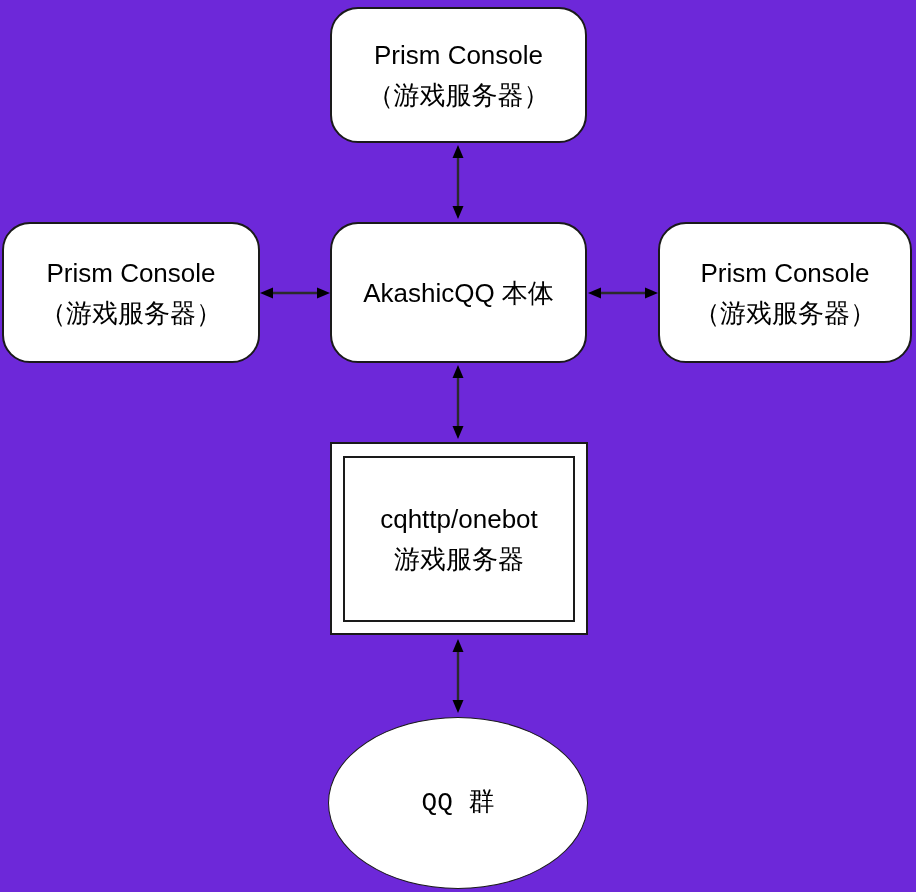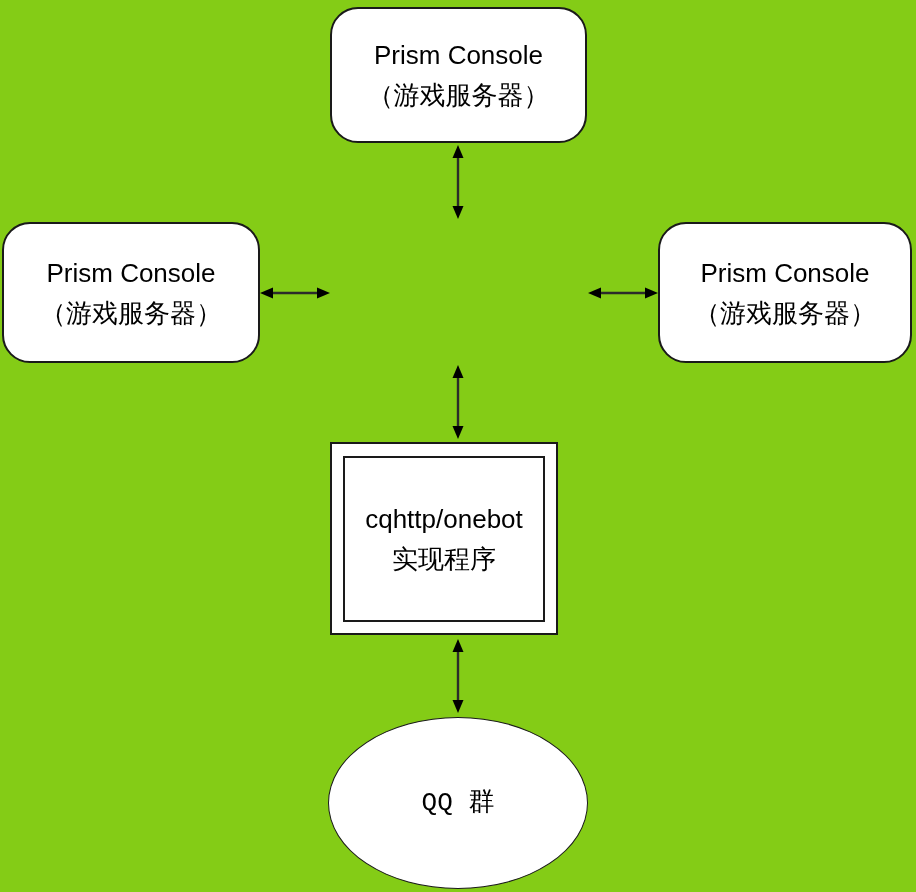--- a/index.html
+++ b/index.html
@@ -4,21 +4,21 @@
 <style>
   html, body {
     margin: 0;
     padding: 0;
     background: #ffffff;
   }
   .canvas {
     position: relative;
     width: 916px;
     height: 892px;
-    background: #84cc16;
+    background: #6d28d9;
     font-family: "Liberation Sans", sans-serif;
     color: #000000;
     overflow: hidden;
   }
   .node {
     position: absolute;
     box-sizing: border-box;
     border: 2px solid #1a1a1a;
     background: #ffffff;
     display: flex;
@@ -30,21 +30,21 @@
     line-height: 40px;
   }
   .rounded { border-radius: 28px; }
   .ellipse { border-radius: 50%; border-width: 1.6px; }
 
   
   .node-top     { left: 330px; top: 7px;   width: 257px; height: 136px; }
   .node-left    { left: 2px;   top: 222px; width: 258px; height: 141px; }
   .node-center  { left: 330px; top: 222px; width: 257px; height: 141px; }
   .node-right   { left: 658px; top: 222px; width: 254px; height: 141px; }
-  .node-monitor { left: 330px; top: 442px; width: 228px; height: 193px; border-radius: 0; }
+  .node-monitor { left: 330px; top: 442px; width: 258px; height: 193px; border-radius: 0; }
   .node-qq      { left: 328px; top: 717px; width: 260px; height: 172px; font-family: Liberation Mono, monospace; }
 
   
   .monitor-inner {
     position: absolute;
     left: 11px; top: 12px; right: 11px; bottom: 11px;
     border: 2px solid #1a1a1a;
     display: flex;
     flex-direction: column;
     align-items: center;
@@ -66,30 +66,33 @@
   <div class="node rounded node-top">
     <div class="label-line">Prism Console</div>
     <div class="label-line">（游戏服务器）</div>
   </div>
 
   <div class="node rounded node-left">
     <div class="label-line">Prism Console</div>
     <div class="label-line">（游戏服务器）</div>
   </div>
 
+  <div class="node rounded node-center">
+    <div class="label-line">AkashicQQ 本体</div>
+  </div>
 
   <div class="node rounded node-right">
     <div class="label-line">Prism Console</div>
     <div class="label-line">（游戏服务器）</div>
   </div>
 
   <div class="node node-monitor">
     <div class="monitor-inner">
       <div class="label-line">cqhttp/onebot</div>
-      <div class="label-line">实现程序</div>
+      <div class="label-line">游戏服务器</div>
     </div>
   </div>
 
   <div class="node ellipse node-qq">
     <div class="label-line">QQ 群</div>
   </div>
 
   <svg class="arrow" style="left:450px; top:145px;" width="16" height="74">
     <line x1="8" y1="11" x2="8" y2="63"></line>
     <polygon points="8,0 13.5,13 2.5,13"></polygon>

